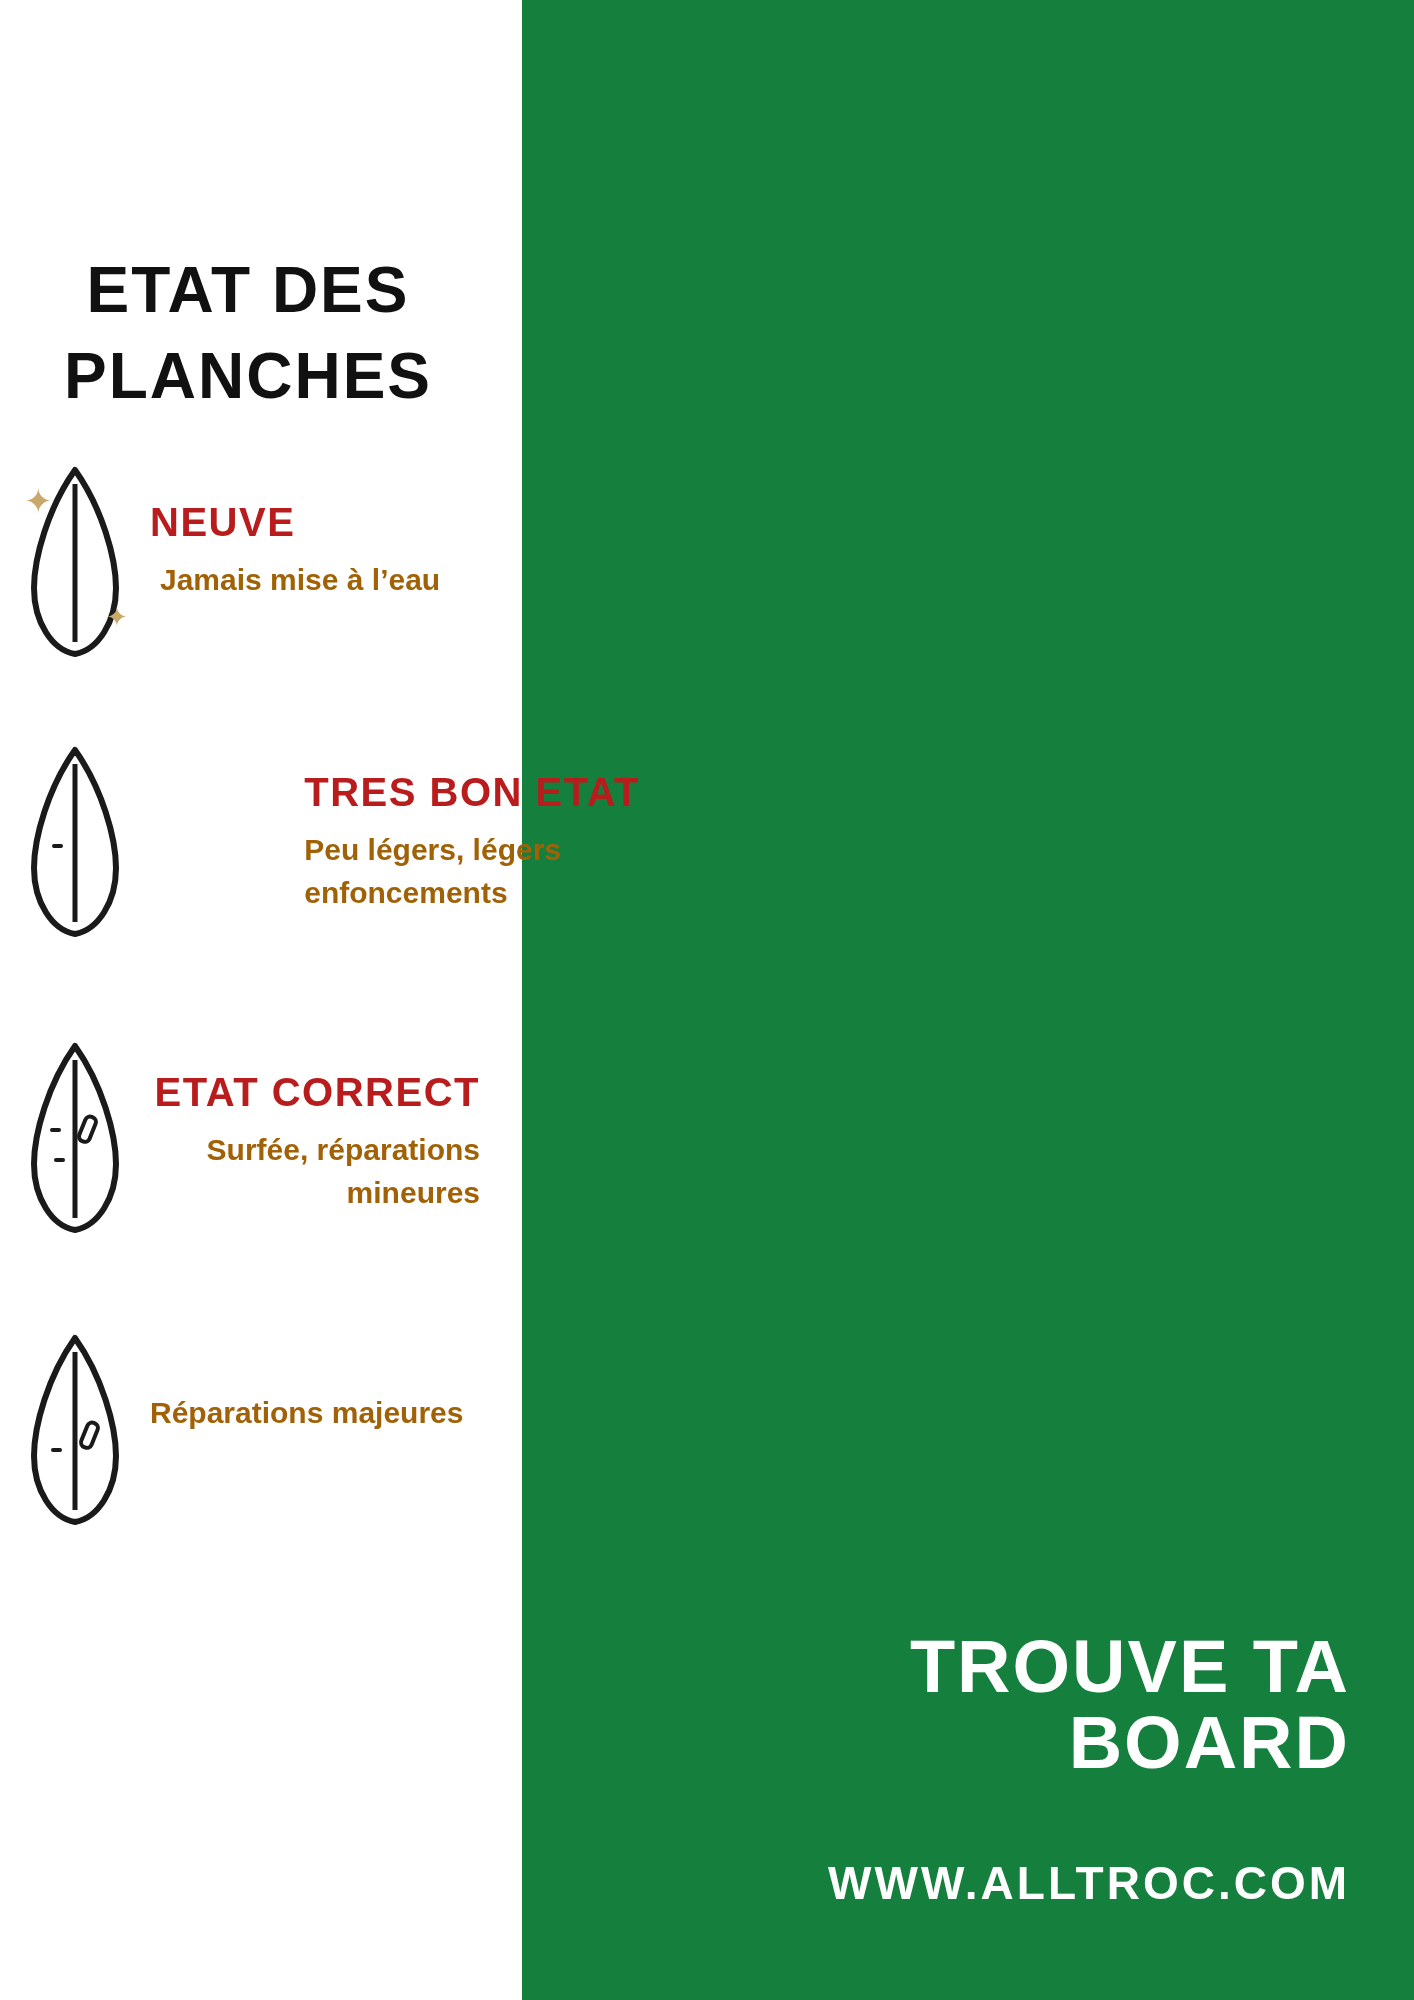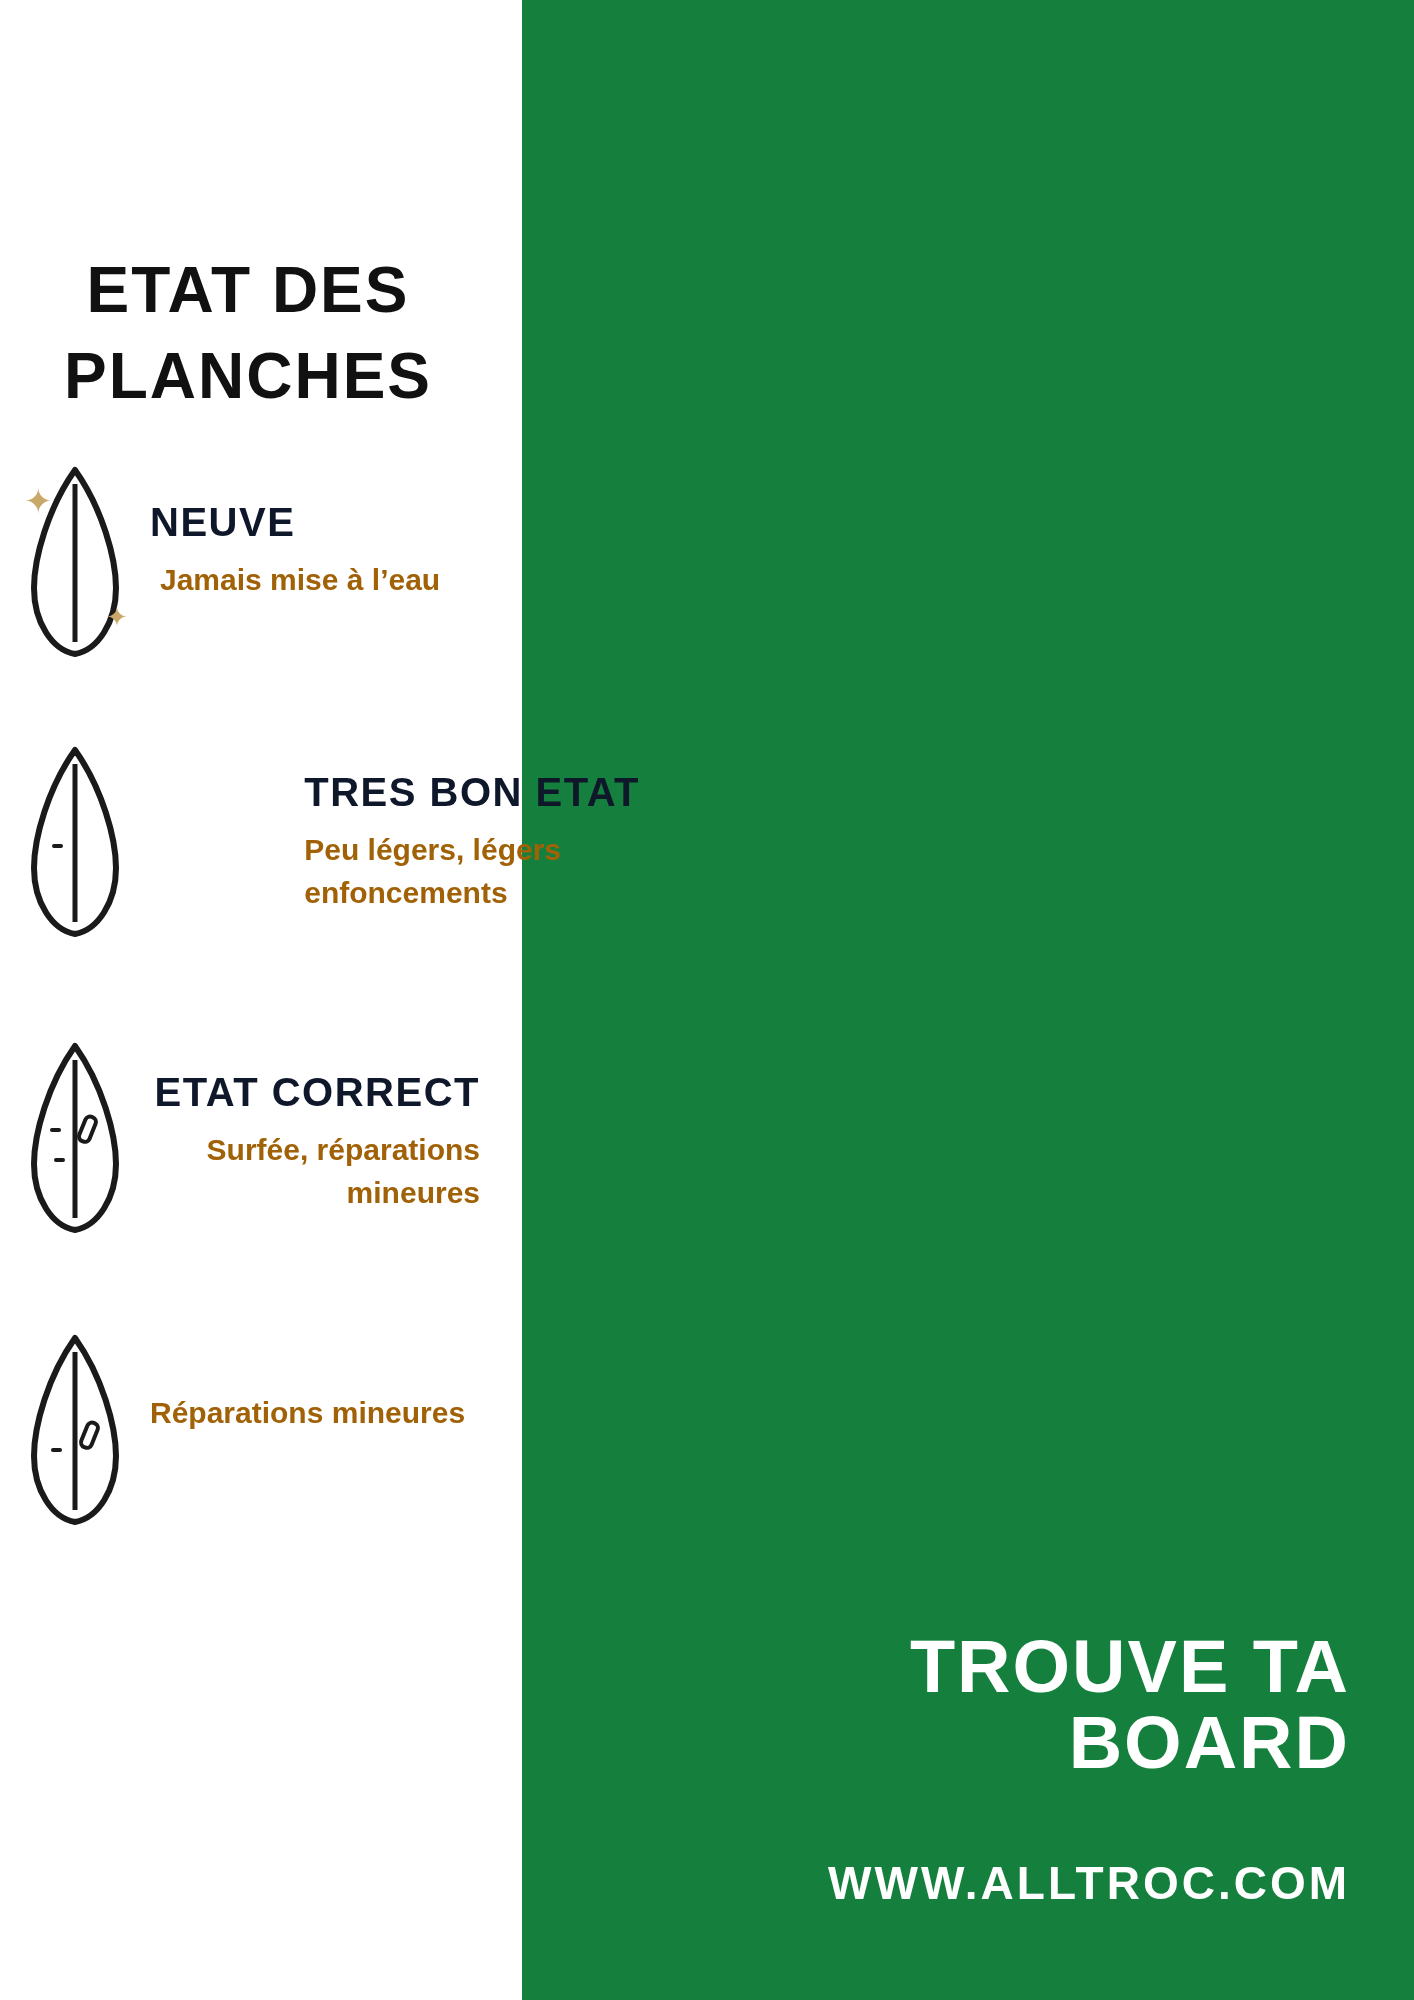--- a/index.html
+++ b/index.html
@@ -127,21 +127,21 @@
   .row-text {
     padding-top: 30px;
   }
 
   .row-1 .row-text { padding-top: 38px; }
   .row-2 .row-text { padding-top: 28px; }
   .row-3 .row-text { padding-top: 32px; }
   .row-4 .row-text { padding-top: 62px; }
 
   .row-title {
-    color: #0f172a;
+    color: #b91c1c;
     font-family: "Liberation Sans", sans-serif;
     font-weight: 700;
     font-size: 40px;
     letter-spacing: 1.5px;
     text-transform: uppercase;
     margin: 0 0 14px 0;
     white-space: nowrap;
   }
 
   .row-desc {
@@ -222,18 +222,18 @@
     <div class="row row-4">
       <div class="board-wrap">
         <svg width="110" height="200" viewBox="0 0 110 200" aria-hidden="true">
           <path d="M55 8 C82 46 96 96 96 126 C96 160 78 188 55 192 C32 188 14 160 14 126 C14 96 28 46 55 8 Z" fill="#ffffff" stroke="#1a1a1a" stroke-width="6" stroke-linejoin="round"></path>
           <line x1="55" y1="22" x2="55" y2="180" stroke="#1a1a1a" stroke-width="5"></line>
           <line x1="33" y1="120" x2="40" y2="120" stroke="#1a1a1a" stroke-width="4" stroke-linecap="round"></line>
           <rect x="64" y="92" width="11" height="26" rx="5" transform="rotate(22 69 105)" fill="#ffffff" stroke="#1a1a1a" stroke-width="4"></rect>
         </svg>
       </div>
       <div class="row-text">
-        <div class="row-desc">Réparations mineures</div>
+        <div class="row-desc">Réparations majeures</div>
       </div>
     </div>
 
   </div>
 </div>
 
 </body></html>

